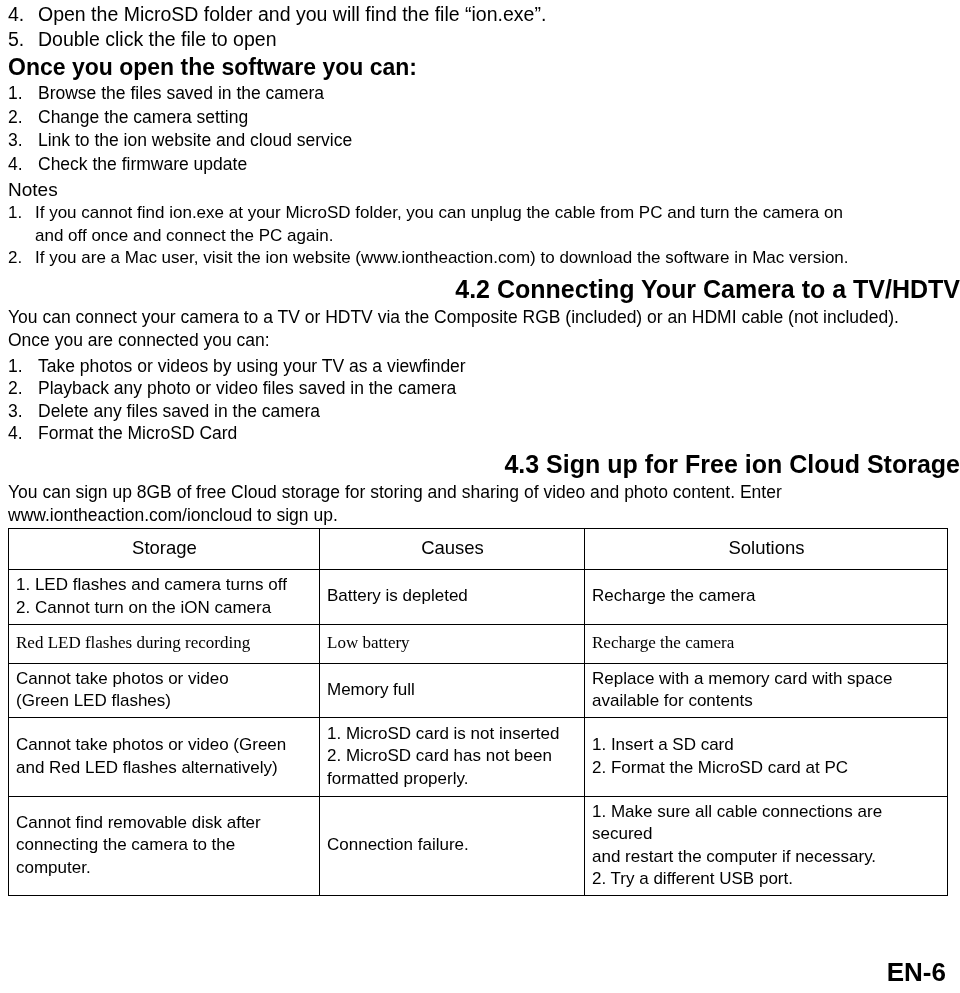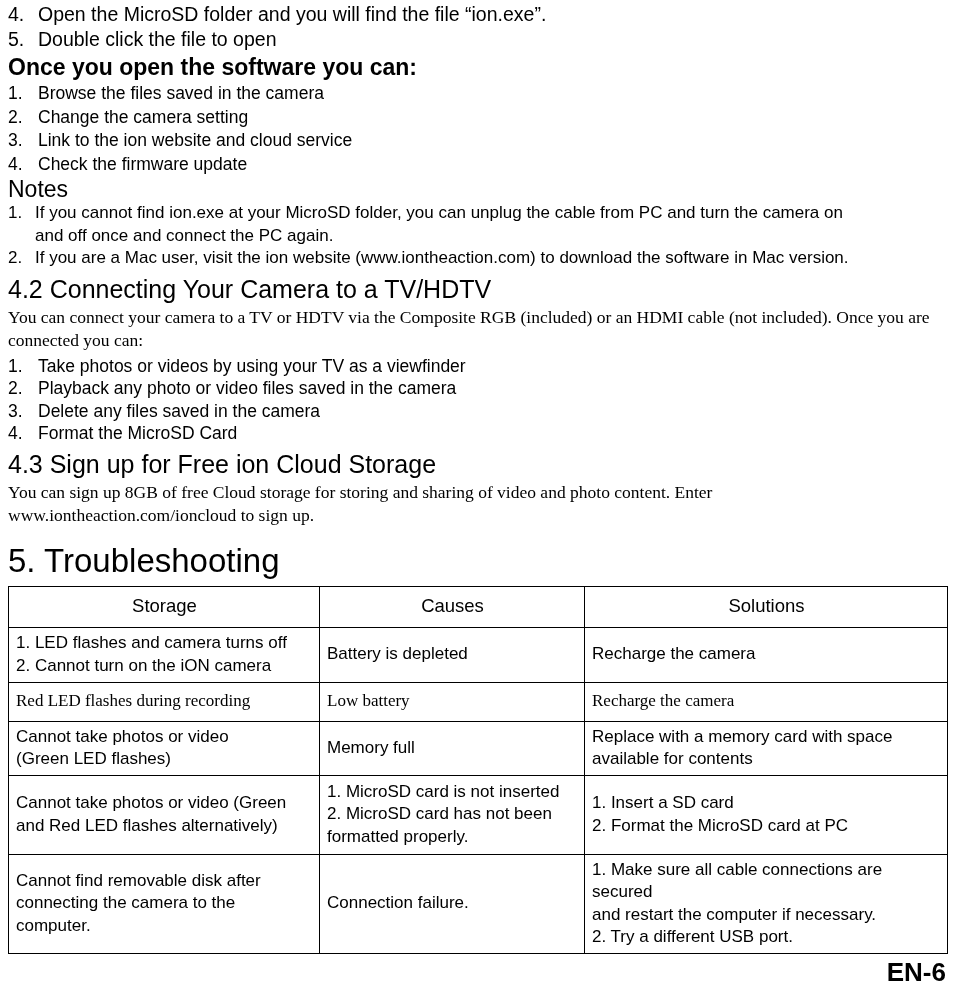--- a/index.html
+++ b/index.html
@@ -54,52 +54,52 @@
     font-weight: bold;
   }
 
   
   .midlist { margin-left: 8px; }
   .midlist .numrow { font-size: 17.5px; line-height: 23.5px; }
   .midlist .num { width: 30px; }
 
   
   .h-notes {
-    font-size: 23px;
+    font-size: 19px;
     line-height: 25px;
     margin: 1px 8px 0 8px;
     font-weight: normal;
   }
 
   
   .noteslist { margin-left: 8px; }
   .noteslist .numrow { font-size: 17px; line-height: 22.5px; }
   .noteslist .num { width: 27px; }
   .noteslist .txt .cont { display: block; }
 
   
   .h-sec {
     font-size: 25px;
     line-height: 31px;
     margin: 4px 0 1px 8px;
-    font-weight: normal;
+    font-weight: bold;
+    text-align: right;
   }
   .h-sec-big {
     font-size: 33px;
     line-height: 42px;
     margin: 12px 0 4px 8px;
     font-weight: normal;
   }
 
   .para {
     font-size: 17.5px;
     line-height: 23.5px;
     margin: 0 0 0 8px;
     max-width: 930px;
-    font-family: Liberation Serif, serif;
   }
 
   
   .tvlist { margin-left: 8px; margin-top: 2px; }
   .tvlist .numrow { font-size: 17.5px; line-height: 22.5px; }
   .tvlist .num { width: 30px; }
 
   
   .ts-table-wrap {
     margin-left: 8px;
@@ -220,21 +220,20 @@
     </li>
     <li class="numrow">
       <span class="num">4.</span>
       <span class="txt">Format the MicroSD Card</span>
     </li>
   </ul>
 
   <div class="h-sec">4.3 Sign up for Free ion Cloud Storage</div>
   <div class="para">You can sign up 8GB of free Cloud storage for storing and sharing of video and photo content. Enter www.iontheaction.com/ioncloud to sign up.</div>
 
-  <div class="h-sec-big">5. Troubleshooting</div>
 
   <div class="ts-table-wrap">
     <table class="ts">
       <colgroup>
         <col class="c1">
           <col class="c2">
           <col class="c3">
       </colgroup>
       <thead>
         <tr>

